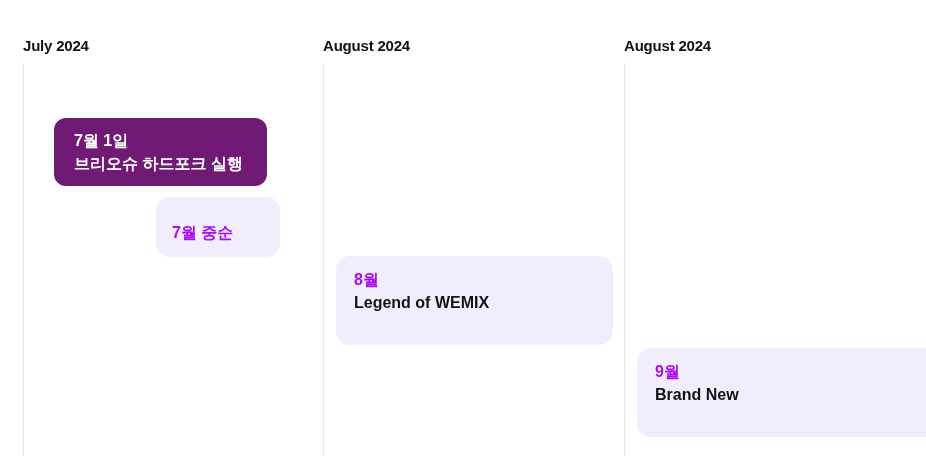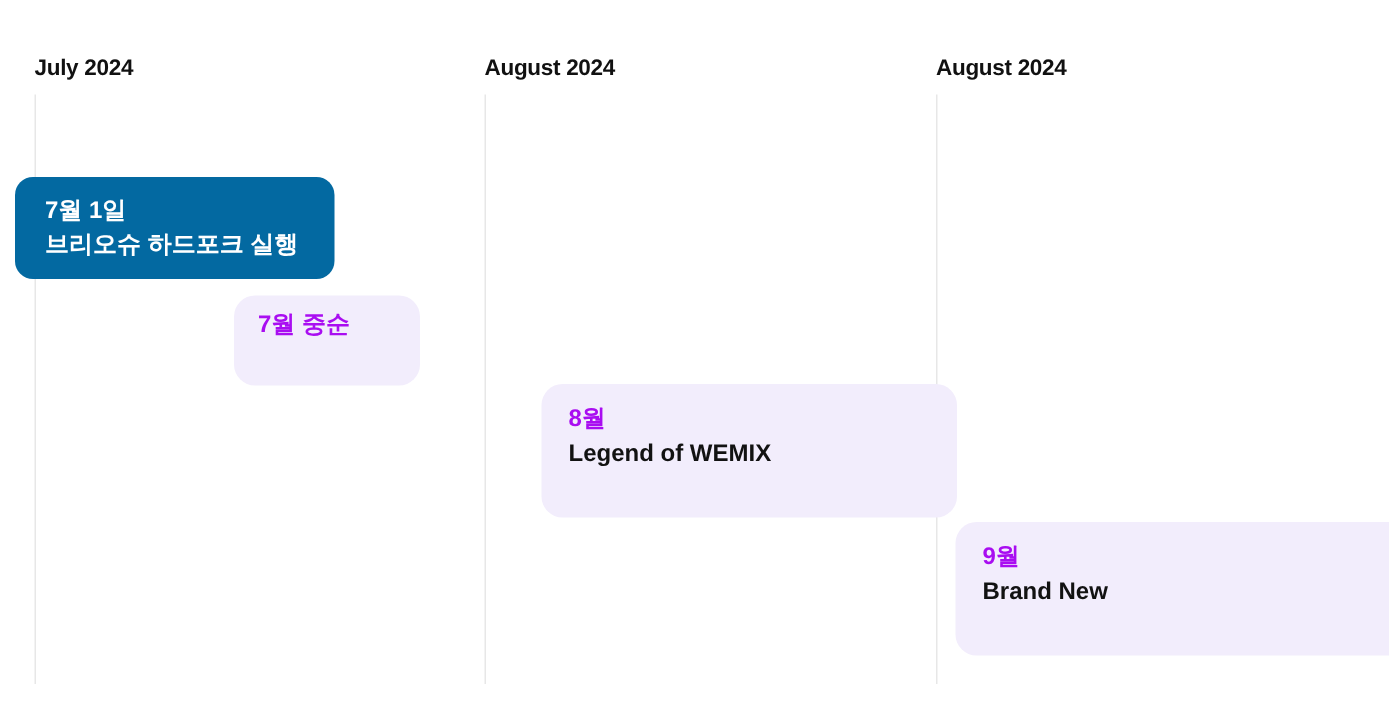--- a/index.html
+++ b/index.html
@@ -41,22 +41,23 @@
     position: absolute;
     box-sizing: border-box;
     border-radius: 13px;
     font-weight: 700;
     font-size: 16px;
     line-height: 23px;
     white-space: nowrap;
     z-index: 2;
   }
   .event-card.solid {
-    background: #0369a1;
+    background: #701a75;
     color: #ffffff;
+    margin-left: 44px;
   }
   .event-card.light {
     background: #f2edfc;
     color: #121212;
   }
   .event-card .event-date {
     display: block;
   }
   .event-card.light .event-date {
     color: #a90df1;
@@ -73,31 +74,30 @@
     width: 213px;
     height: 68px;
     padding: 11px 20px;
     border-radius: 12px;
   }
   .card-jul-mid {
     left: 156px;
     top: 197px;
     width: 124px;
     height: 60px;
-    padding: 8px 16px;
+    padding: 24px 16px;
     border-radius: 14px;
   }
   .card-aug {
     left: 336px;
     top: 256px;
     width: 277px;
     height: 89px;
     padding: 12px 18px;
     border-radius: 14px;
-    margin-left: 25px;
   }
   .card-sep {
     left: 637px;
     top: 348px;
     width: 318px;
     height: 89px;
     padding: 12px 18px;
     border-radius: 14px;
   }
 </style>

